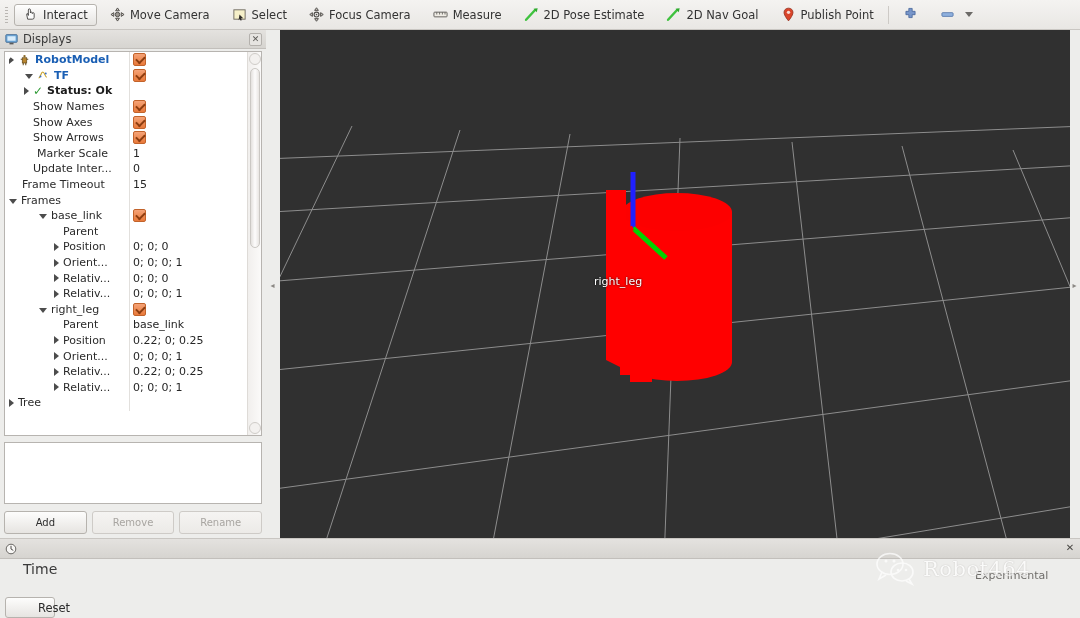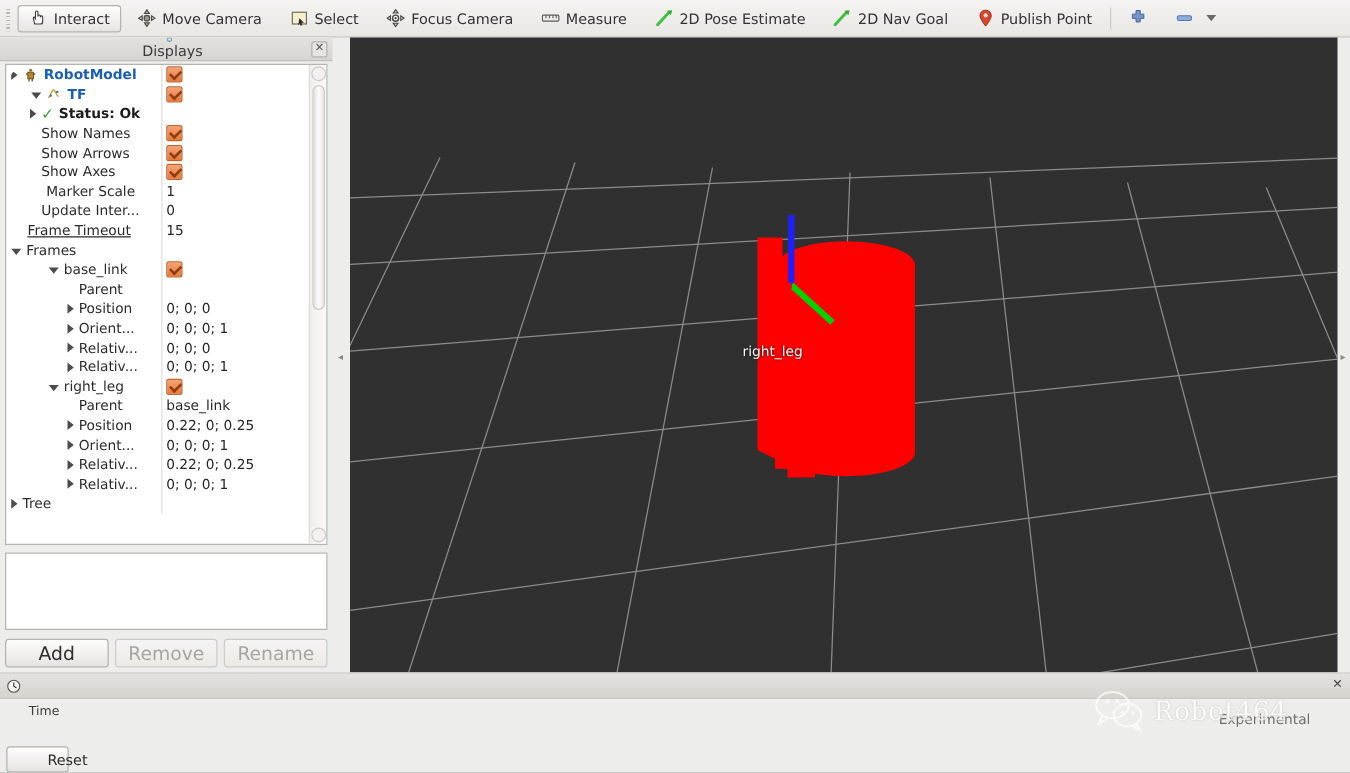--- a/index.html
+++ b/index.html
@@ -51,21 +51,21 @@
 
   
   #leftpanel {
     position: absolute; left: 0; top: 30px; width: 266px; height: 508px;
     background: #ededeb;
   }
   #displays-header {
     height: 19px; display: flex; align-items: center;
     background: linear-gradient(to bottom,#e4e2df,#d6d4d0);
     border-bottom: 1px solid #c2bfbb;
-    padding-left: 5px; position: relative; flex-direction: column;
+    padding-left: 5px; position: relative;
   }
   #displays-header .title { font-size: 11.5px; color: #3a3a3a; margin-left: 5px; }
   .hdr-close {
     position: absolute; right: 4px; top: 3px;
     width: 13px; height: 13px; border: 1px solid #b4b1ad;
     background: #e6e4e1; border-radius: 2px;
     font-size: 9px; line-height: 11px; text-align: center; color: #5c5a57;
   }
   #tree-wrap {
     position: absolute; left: 4px; top: 21px; width: 258px; height: 385px;
@@ -128,21 +128,21 @@
     position: absolute; left: 4px; top: 412px; width: 258px; height: 62px;
     background: #fff; border: 1px solid #b7b4b0;
   }
   #btnrow {
     position: absolute; left: 4px; top: 481px; width: 258px; height: 23px;
     display: flex; gap: 5px;
   }
   .pbtn {
     flex: 1; height: 23px; border: 1px solid #b6b3ae; border-radius: 3px;
     background: linear-gradient(to bottom,#fdfdfc,#e6e4e1);
-    font-size: 15px; color: #2e2e2e; display: flex; align-items: center; justify-content: center;
+    font-size: 10px; color: #2e2e2e; display: flex; align-items: center; justify-content: center;
   }
   .pbtn.disabled { color: #a8a5a1; border-color: #cecbc7; background: linear-gradient(to bottom,#f5f4f2,#eceae7); }
 
   
   .split-arrow {
     position: absolute; width: 9px; height: 20px;
     display: flex; align-items: center; justify-content: center;
     font-size: 8px; color: #8b8884;
   }
 
@@ -162,21 +162,21 @@
   
   #timepanel {
     position: absolute; left: 0; top: 538px; width: 1080px; height: 80px;
     background: #ededeb; border-top: 1px solid #c9c6c2;
   }
   #time-header {
     height: 20px; display: flex; align-items: center;
     background: linear-gradient(to bottom,#e4e2df,#d6d4d0);
     border-bottom: 1px solid #c2bfbb; padding-left: 5px; position: relative;
   }
-  #time-header .title { font-size: 10px; color: #3a3a3a; margin-left: 6px; margin-top: 41px; }
+  #time-header .title { font-size: 14px; color: #3a3a3a; margin-left: 6px; margin-top: 41px; }
   #time-row {
     position: absolute; left: 0; top: 26px; width: 100%; height: 24px;
     display: flex; align-items: center; padding-left: 8px; gap: 6px;
   }
   .tlbl { font-size: 11.5px; color: #2b2b2b; white-space: nowrap; }
   .tinput {
     height: 21px; border: 1px solid #b0adA9; border-radius: 3px;
     background: #fff; font-size: 11.5px; color: #1f1f1f;
     display: flex; align-items: center; padding-left: 5px;
   }
@@ -379,55 +379,55 @@
               <span class="arrow none"></span>
               <span class="tlabel">Show Names</span>
             </div>
             <div class="tval">
               <span class="cb"></span>
             </div>
           </div>
           <div class="trow">
             <div class="tname" style="padding-left: 19px;">
               <span class="arrow none"></span>
+              <span class="tlabel">Show Axes</span>
+            </div>
+            <div class="tval">
+              <span class="cb"></span>
+            </div>
+          </div>
+          <div class="trow">
+            <div class="tname" style="padding-left: 19px;">
+              <span class="arrow none"></span>
               <span class="tlabel">Show Arrows</span>
             </div>
             <div class="tval">
               <span class="cb"></span>
             </div>
           </div>
           <div class="trow">
+            <div class="tname" style="padding-left: 23px;">
+              <span class="arrow none"></span>
+              <span class="tlabel">Marker Scale</span>
+            </div>
+            <div class="tval">
+              <span>1</span>
+            </div>
+          </div>
+          <div class="trow">
             <div class="tname" style="padding-left: 19px;">
               <span class="arrow none"></span>
-              <span class="tlabel">Show Axes</span>
-            </div>
-            <div class="tval">
-              <span class="cb"></span>
-            </div>
-          </div>
-          <div class="trow">
-            <div class="tname" style="padding-left: 23px;">
-              <span class="arrow none"></span>
-              <span class="tlabel">Marker Scale</span>
-            </div>
-            <div class="tval">
-              <span>1</span>
-            </div>
-          </div>
-          <div class="trow">
-            <div class="tname" style="padding-left: 19px;">
-              <span class="arrow none"></span>
               <span class="tlabel">Update Inter...</span>
             </div>
             <div class="tval">
               <span>0</span>
             </div>
           </div>
           <div class="trow">
-            <div class="tname" style="padding-left: 8px; text-decoration: underline;">
+            <div class="tname" style="padding-left: 8px;">
               <span class="arrow none"></span>
               <span class="tlabel">Frame Timeout</span>
             </div>
             <div class="tval">
               <span>15</span>
             </div>
           </div>
           <div class="trow">
             <div class="tname" style="padding-left: 4px;">
               <span class="arrow open"></span>

